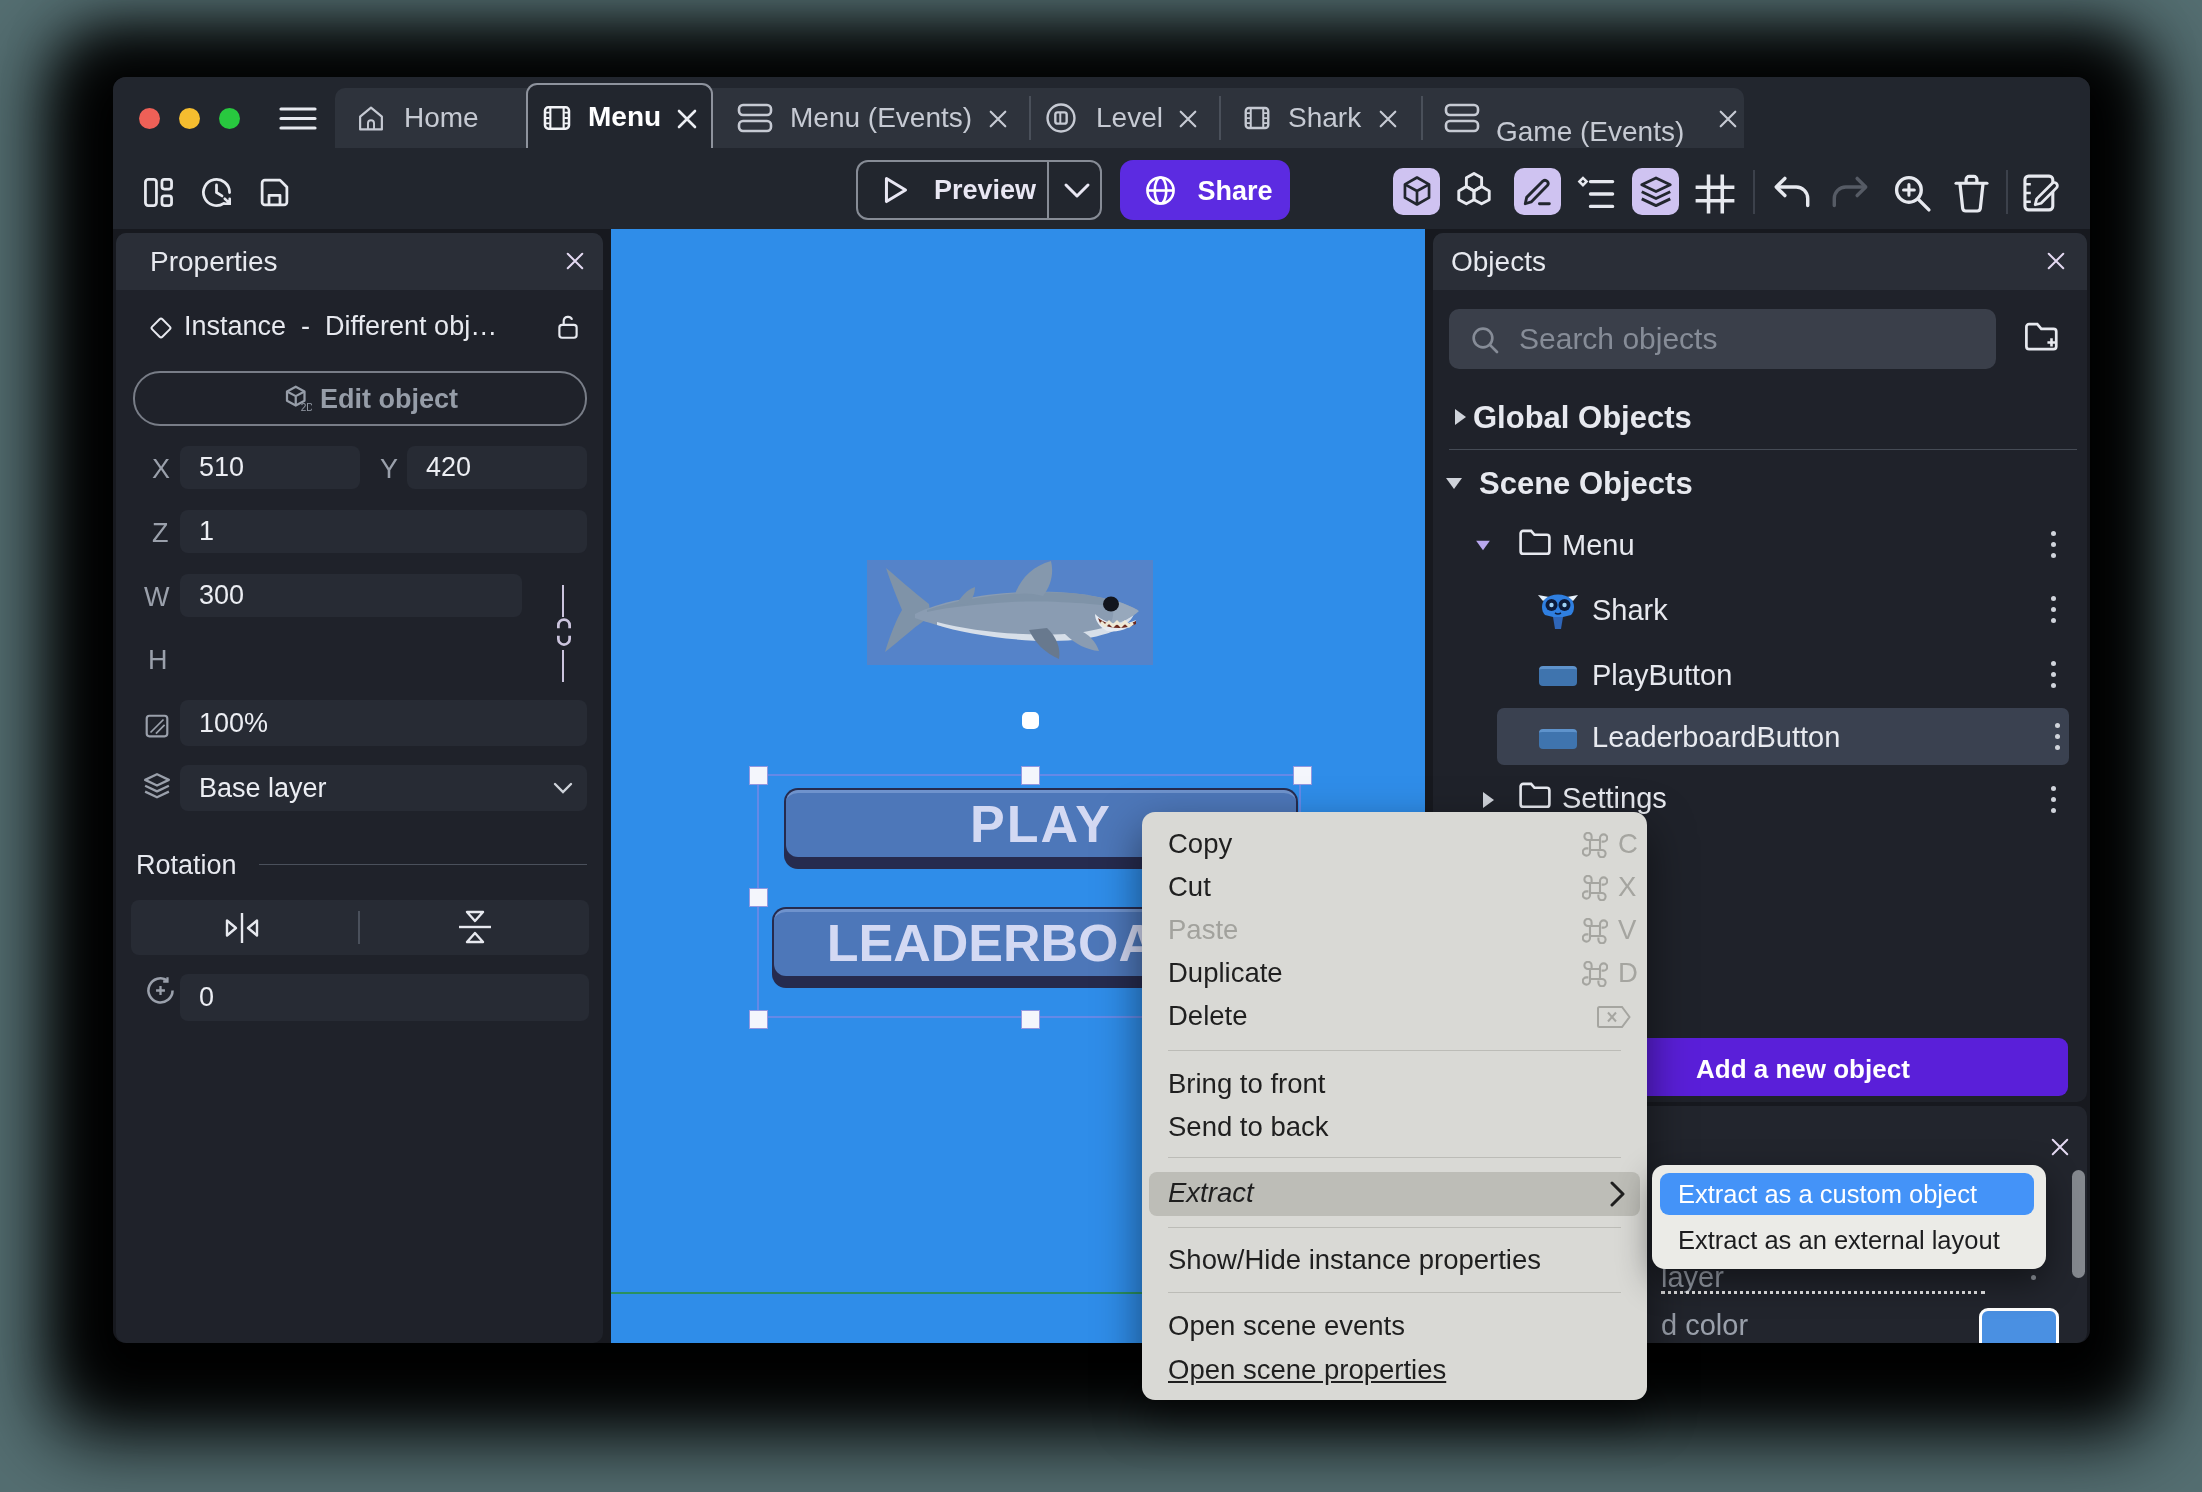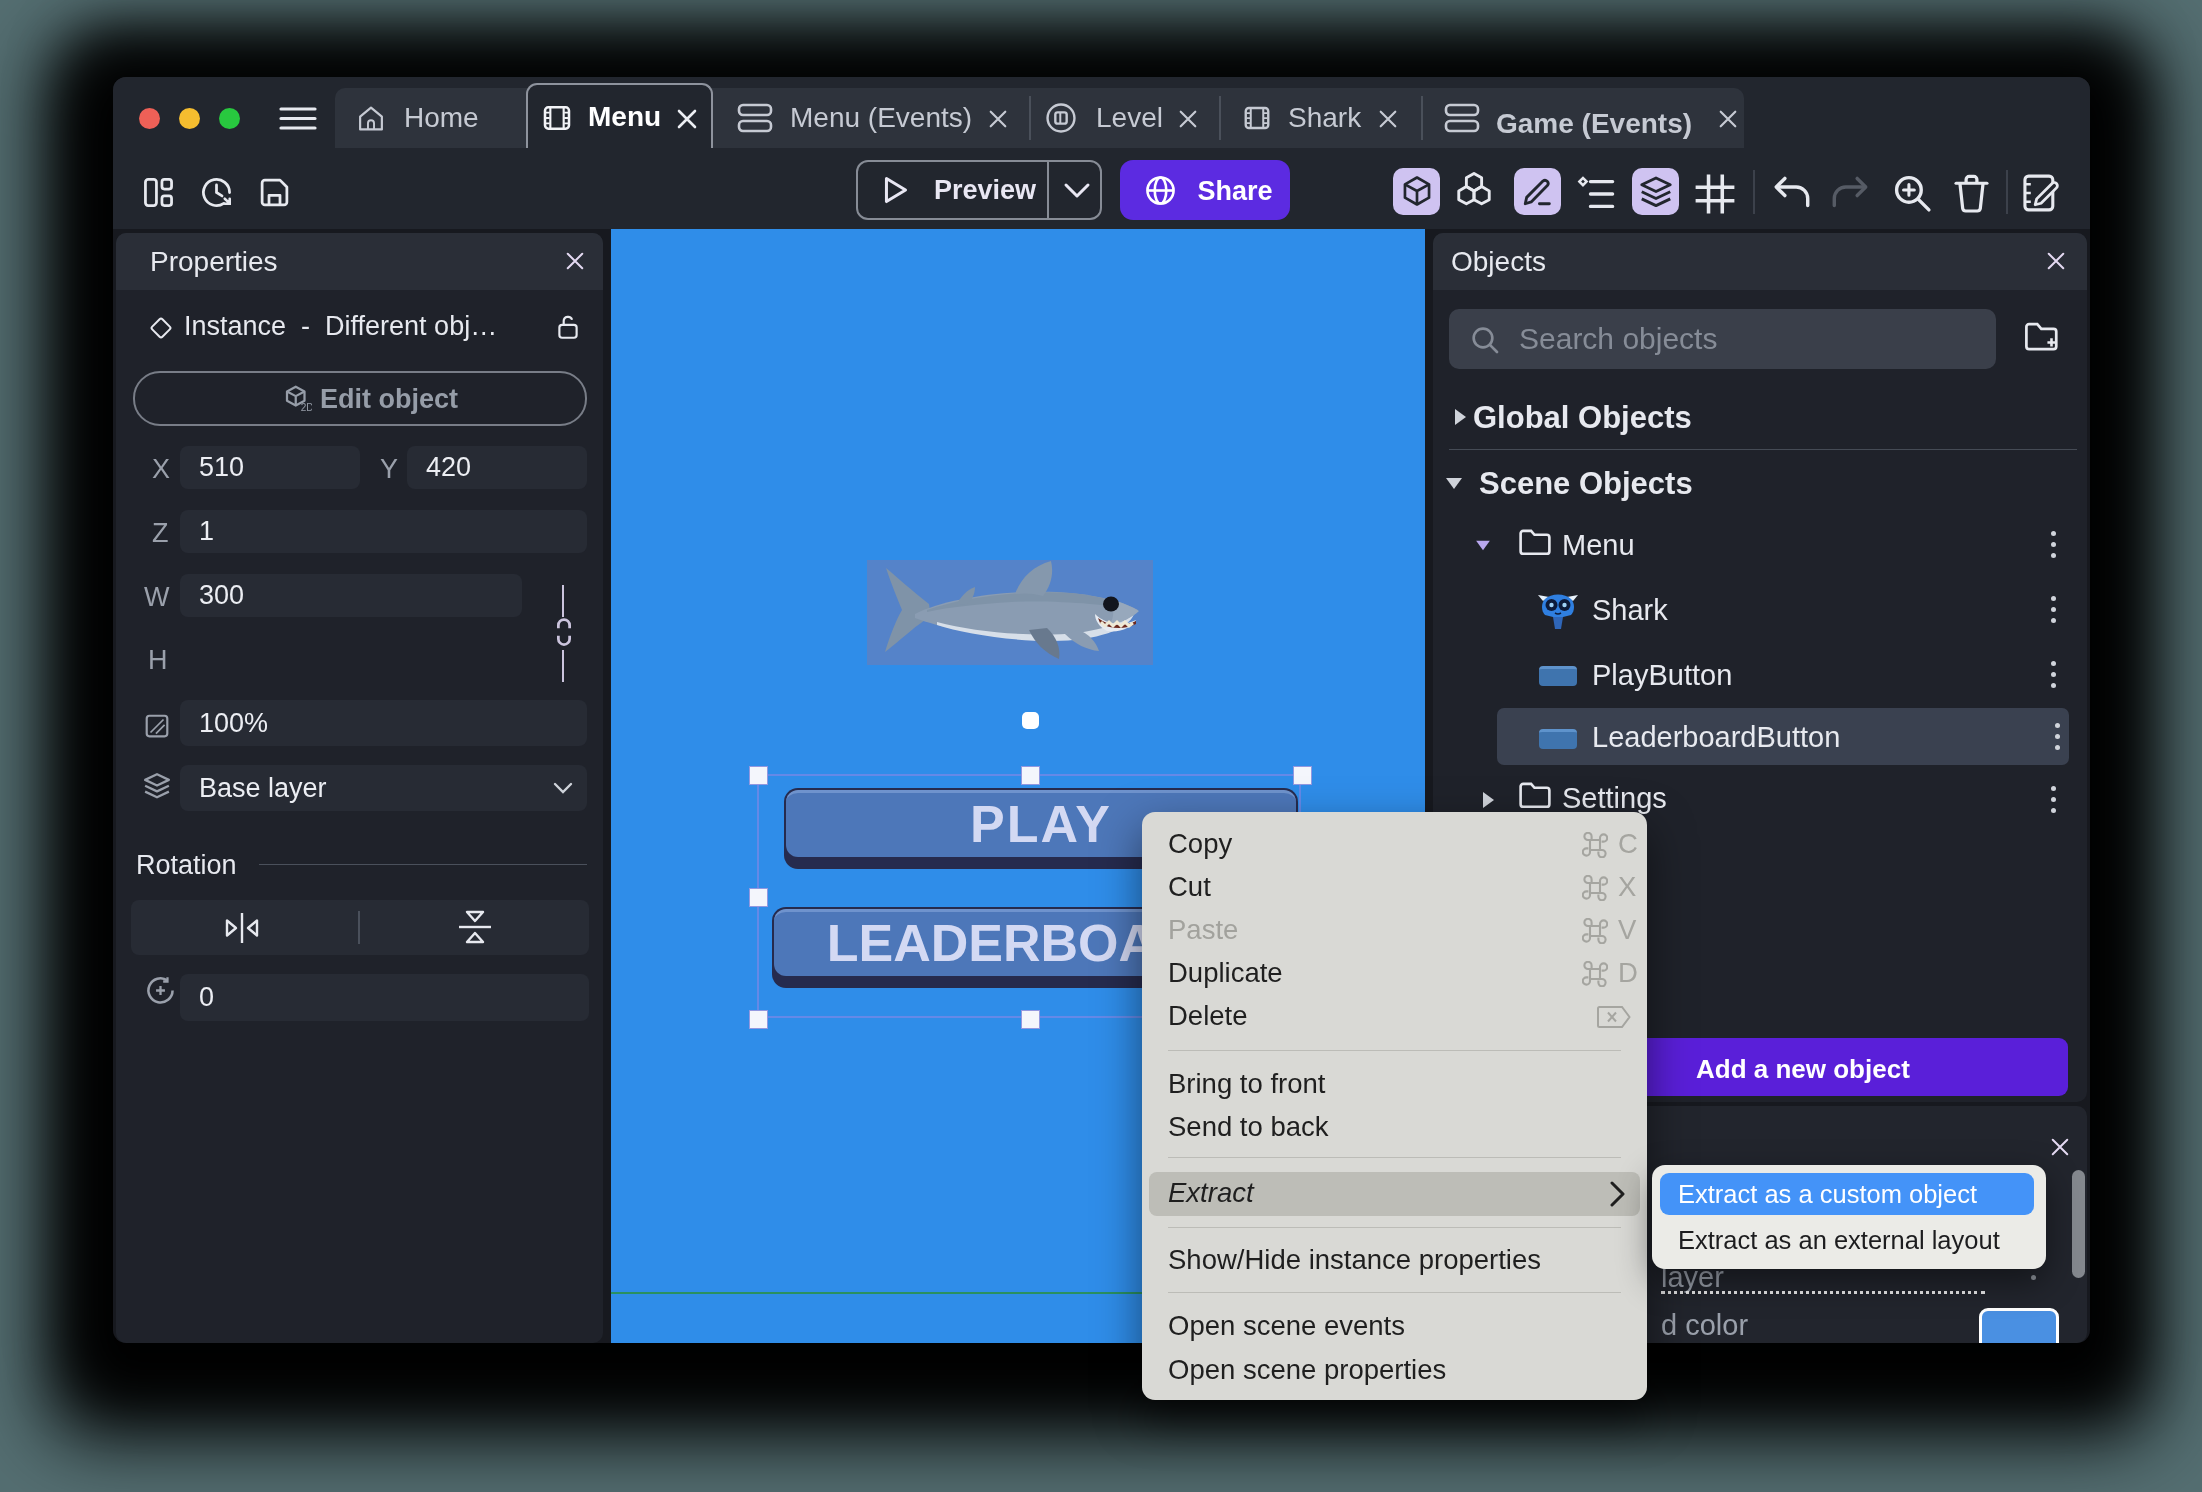--- a/index.html
+++ b/index.html
@@ -93,21 +93,21 @@
       <div class="tab" style="left:953px;top:14px;">Shark</div>
       <svg class="a" style="left:1043px;top:21px;" width="20" height="20" viewBox="0 0 22 22" stroke="#c6cad3" stroke-width="2.4" stroke-linecap="round">
           <path d="M3 3l16 16M19 3L3 19"></path>
         </svg>
       <div class="tabdiv" style="left:1086px;"></div>
 
       <svg class="a" style="left:1109px;top:15px;" width="36" height="30" viewBox="0 0 36 30" fill="none" stroke="#c6cad3" stroke-width="2.6">
           <rect x="2" y="2" width="32" height="10" rx="4"></rect>
           <rect x="2" y="18" width="32" height="10" rx="4"></rect>
         </svg>
-      <div class="tab" style="left:1161px;top:20px;font-weight:bold;">Game (Events)</div>
+      <div class="tab" style="left:1161px;top:28px;">Game (Events)</div>
       <svg class="a" style="left:1383px;top:21px;" width="20" height="20" viewBox="0 0 22 22" stroke="#c6cad3" stroke-width="2.4" stroke-linecap="round">
           <path d="M3 3l16 16M19 3L3 19"></path>
         </svg>
     </div>
   </div>
   <div class="toolbar">
     <svg class="a" style="left:29px;top:28px;" width="33" height="33" viewBox="0 0 24 24" fill="none" stroke="#e7e9ef" stroke-width="2">
         <rect x="2.5" y="2.5" width="8" height="19" rx="2"></rect>
         <rect x="14.5" y="2.5" width="7" height="7" rx="1.8"></rect>
         <rect x="14.5" y="14.5" width="7" height="7" rx="1.8"></rect>
@@ -414,21 +414,21 @@
   <div class="msep" style="top:345px;"></div>
   <div class="a" style="left:7px;top:360px;width:491px;height:44px;background:#bdbdb7;border-radius:8px;"></div>
   <div class="mi" style="top:365px;font-style:italic;">Extract</div>
   <svg class="a" style="left:468px;top:369px;" width="16" height="26" viewBox="0 0 16 26" fill="none" stroke="#1f1f1f" stroke-width="3" stroke-linecap="round" stroke-linejoin="round">
       <path d="M2 2l11 11L2 24"></path>
     </svg>
   <div class="msep" style="top:415px;"></div>
   <div class="mi" style="top:432px;">Show/Hide instance properties</div>
   <div class="msep" style="top:480px;"></div>
   <div class="mi" style="top:498px;">Open scene events</div>
-  <div class="mi" style="top:542px;">Open scene properties</div>
+  <div class="mi" style="top:542px;text-decoration:underline;">Open scene properties</div>
 
   <svg class="a cmd" style="left:440px;top:20px;" width="26" height="26" viewBox="0 0 26 26">
       <path d="M8 8 H6 a3.6 3.6 0 1 1 3.6-3.6 V8 M8 8 h10 M18 8 v-2 a3.6 3.6 0 1 1 3.6 3.6 h-2 M18 8 v10 M18 18 h2 a3.6 3.6 0 1 1-3.6 3.6 v-2 M18 18 H8 M8 18 v2 A3.6 3.6 0 1 1 4.4 16.4 h2 M8 18 V8" fill="none" stroke="#a5a5a0" stroke-width="2.1"></path>
     </svg>
   <div class="mshort" style="left:476px;top:16px;">C</div>
   <svg class="a cmd" style="left:440px;top:63px;" width="26" height="26" viewBox="0 0 26 26">
       <path d="M8 8 H6 a3.6 3.6 0 1 1 3.6-3.6 V8 M8 8 h10 M18 8 v-2 a3.6 3.6 0 1 1 3.6 3.6 h-2 M18 8 v10 M18 18 h2 a3.6 3.6 0 1 1-3.6 3.6 v-2 M18 18 H8 M8 18 v2 A3.6 3.6 0 1 1 4.4 16.4 h2 M8 18 V8" fill="none" stroke="#a5a5a0" stroke-width="2.1"></path>
     </svg>
   <div class="mshort" style="left:476px;top:59px;">X</div>
   <svg class="a cmd" style="left:440px;top:106px;" width="26" height="26" viewBox="0 0 26 26">

